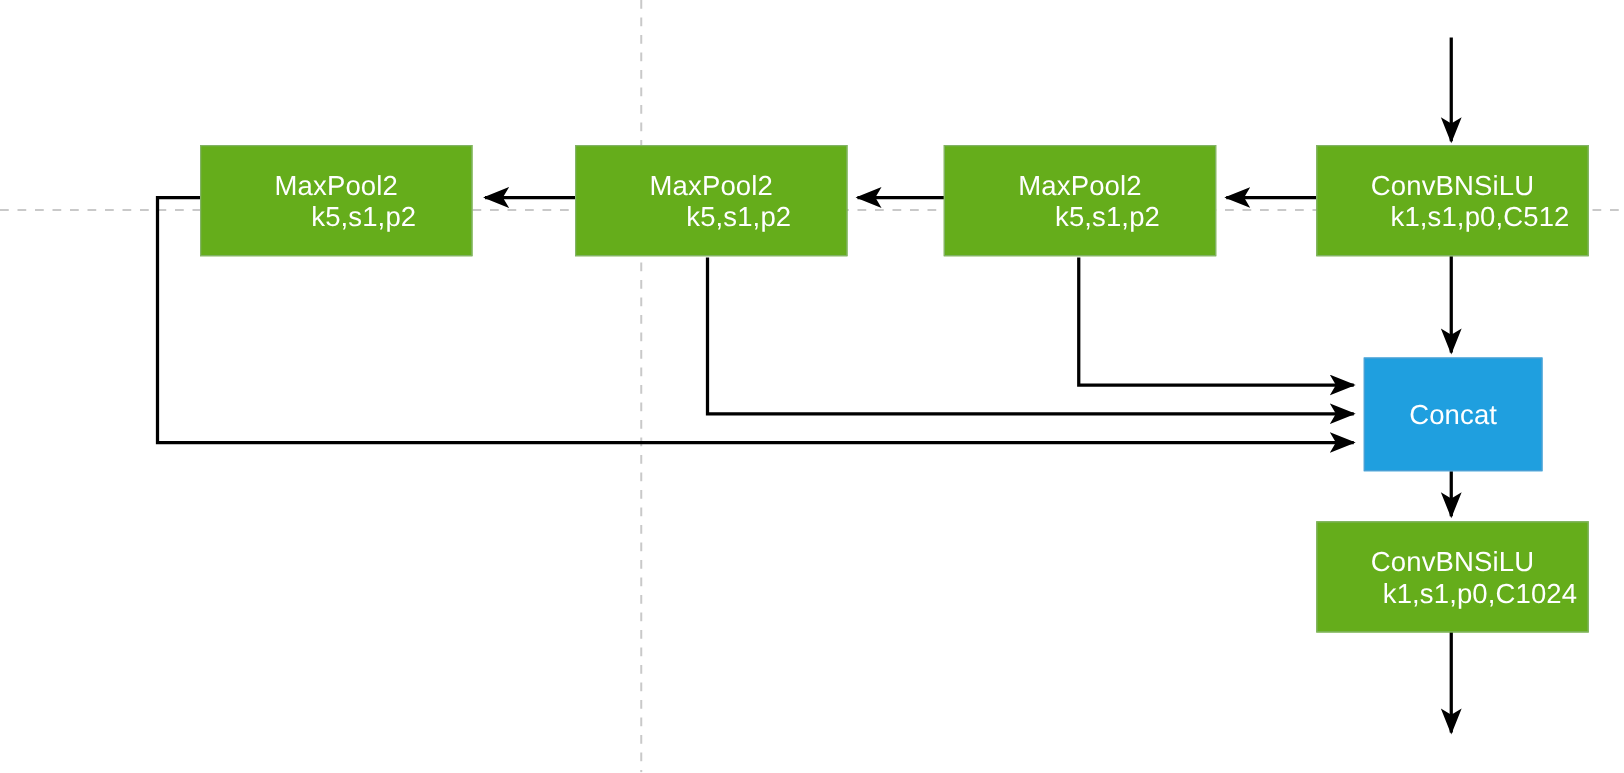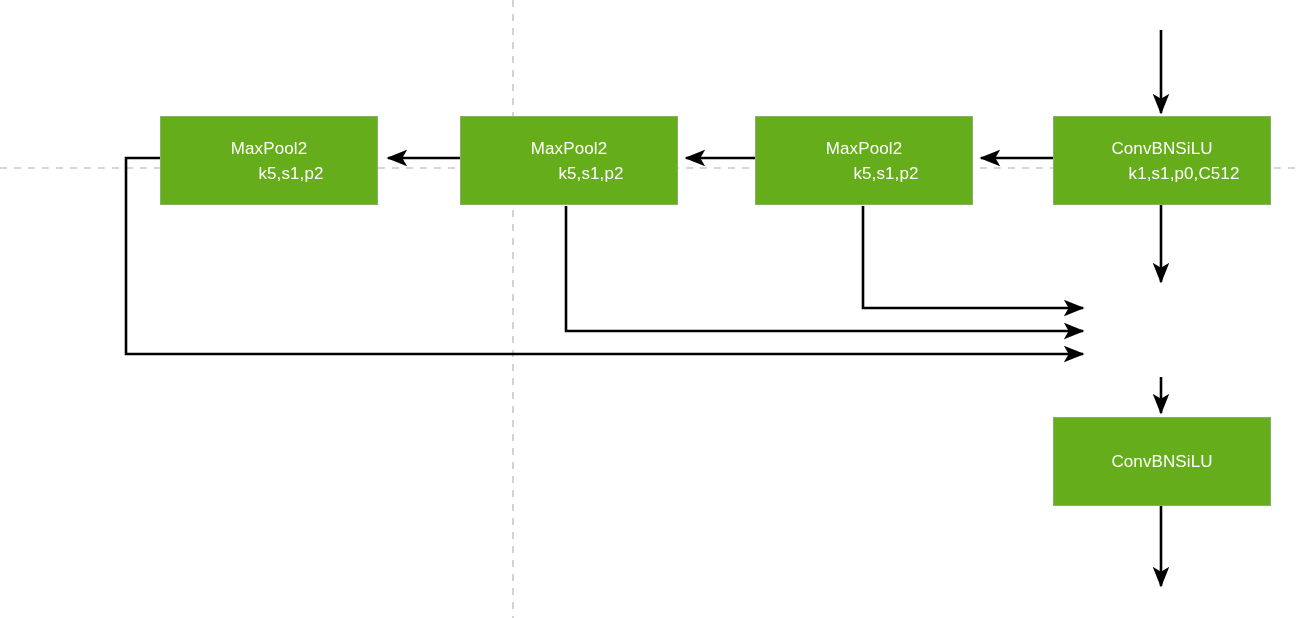--- a/index.html
+++ b/index.html
@@ -18,21 +18,21 @@
     overflow: hidden;
   }
   .node {
     position: absolute;
     box-sizing: border-box;
     display: flex;
     flex-direction: column;
     align-items: center;
     justify-content: center;
     color: #ffffff;
-    font-size: 17px;
+    font-size: 22px;
     line-height: 25px;
     text-align: center;
     white-space: pre;
     letter-spacing: 0.1px;
   }
   .node .line2 { display: block; margin-left: 44px; }
   .node.green {
     background: #65ad1b;
     border: 1px solid #82b366;
   }
@@ -109,18 +109,22 @@
   <div class="node green" style="left:755px; top:116px; width:218px; height:89px;">
     <span>MaxPool2</span>
     <span class="line2">k5,s1,p2</span>
   </div>
 
   <div class="node green" style="left:1053px; top:116px; width:218px; height:89px;">
     <span>ConvBNSiLU</span>
     <span class="line2">k1,s1,p0,C512</span>
   </div>
 
+  <div class="node blue" style="left:1091px; top:286px; width:143px; height:91px;">
+    <span>Concat</span>
+  </div>
 
   <div class="node green" style="left:1053px; top:417px; width:218px; height:89px;">
     <span>ConvBNSiLU</span>
+    <span class="line2">k1,s1,p0,C1024</span>
   </div>
 
 </div>
 
 </body></html>

